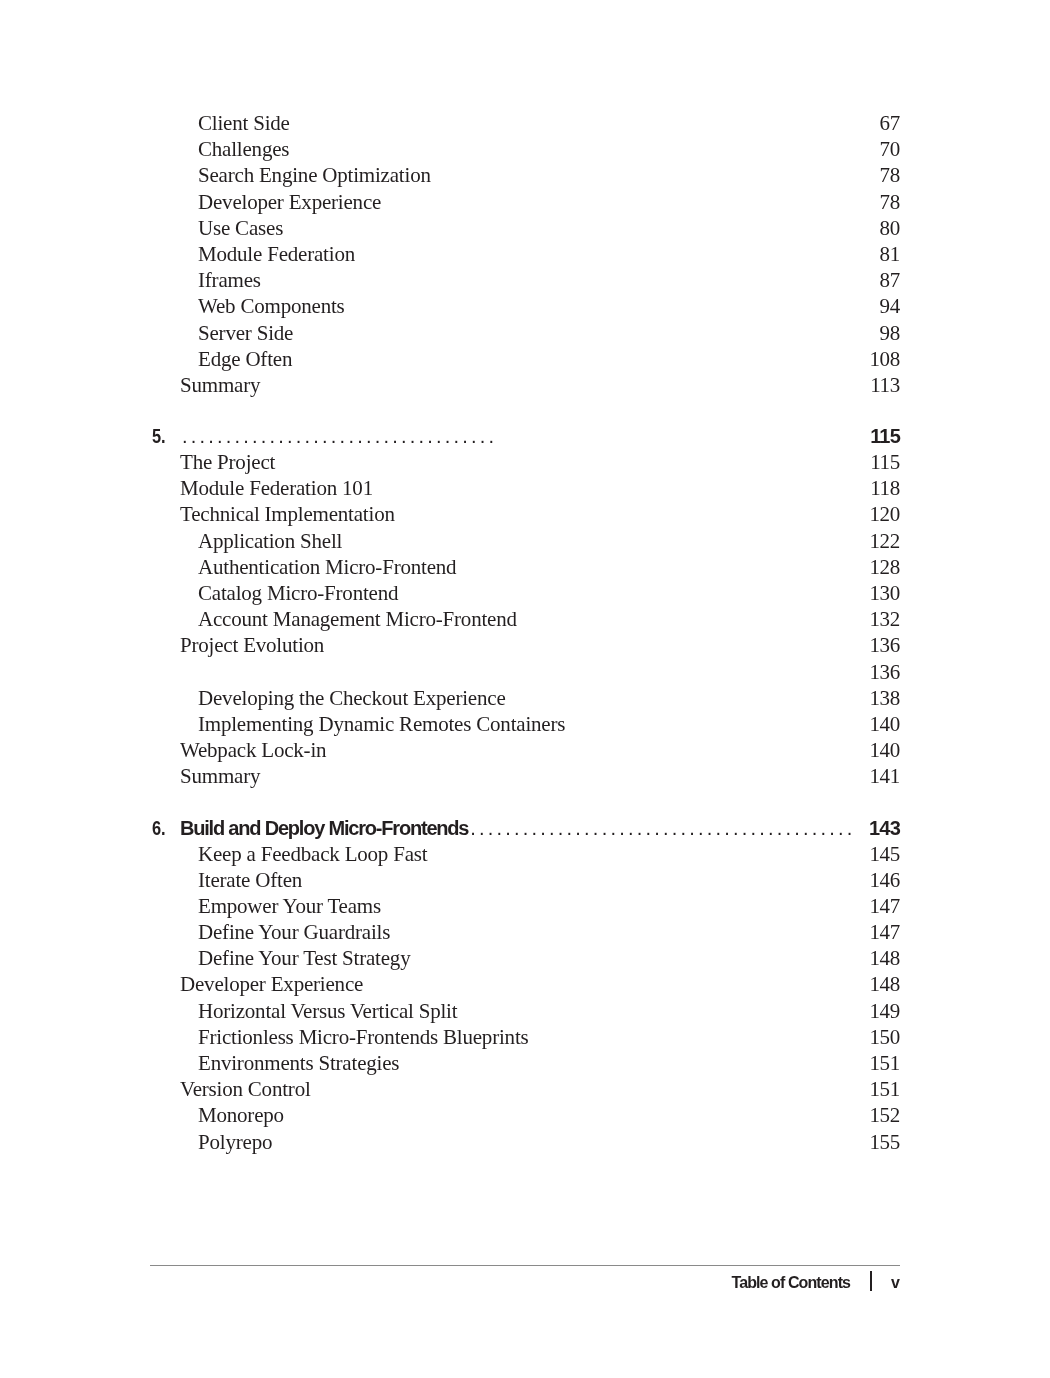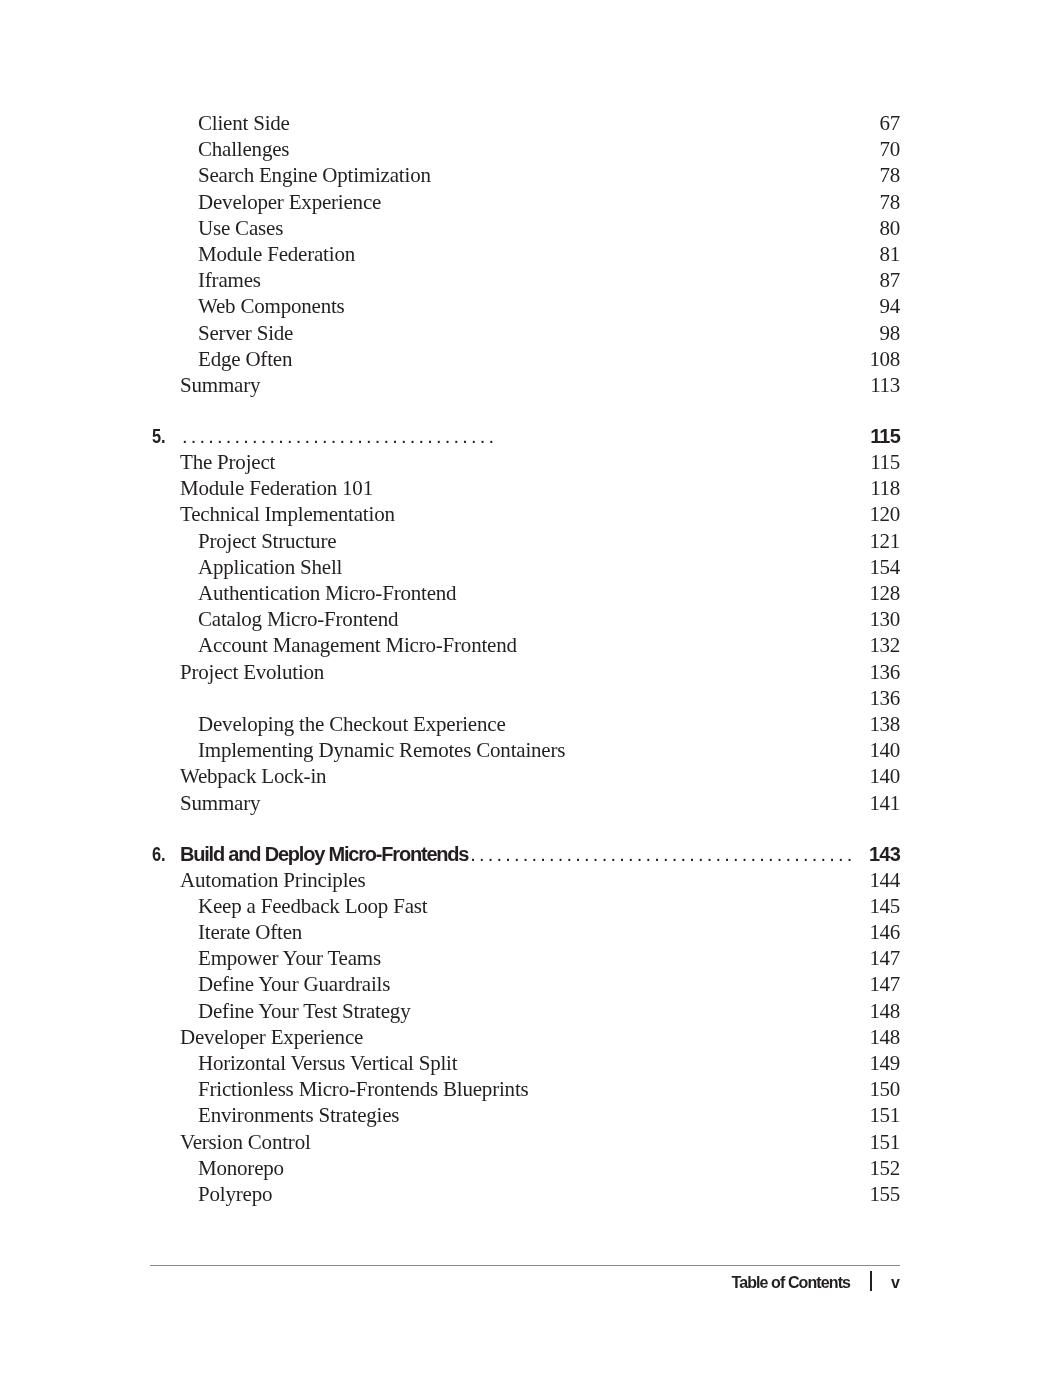--- a/index.html
+++ b/index.html
@@ -89,26 +89,22 @@
       </div>
     <div class="row l1">
         <span class="title">Module Federation 101</span>
         <span class="pg">118</span>
       </div>
     <div class="row l1">
         <span class="title">Technical Implementation</span>
         <span class="pg">120</span>
       </div>
     <div class="row l2">
-        <span class="title">Project Structure</span>
-        <span class="pg">121</span>
-      </div>
-    <div class="row l2">
         <span class="title">Application Shell</span>
-        <span class="pg">154</span>
+        <span class="pg">122</span>
       </div>
     <div class="row l2">
         <span class="title">Authentication Micro-Frontend</span>
         <span class="pg">128</span>
       </div>
     <div class="row l2">
         <span class="title">Catalog Micro-Frontend</span>
         <span class="pg">130</span>
       </div>
     <div class="row l2">
@@ -140,24 +136,20 @@
       </div>
 
     <div class="chapter">
       <span class="num">6.</span>
       <div class="ctitle-wrap">
         <span class="ctitle">Build and Deploy Micro-Frontends</span>
         <span class="leader">..............................................</span>
       </div>
       <span class="pg">143</span>
     </div>
-    <div class="row l1">
-        <span class="title">Automation Principles</span>
-        <span class="pg">144</span>
-      </div>
     <div class="row l2">
         <span class="title">Keep a Feedback Loop Fast</span>
         <span class="pg">145</span>
       </div>
     <div class="row l2">
         <span class="title">Iterate Often</span>
         <span class="pg">146</span>
       </div>
     <div class="row l2">
         <span class="title">Empower Your Teams</span>

